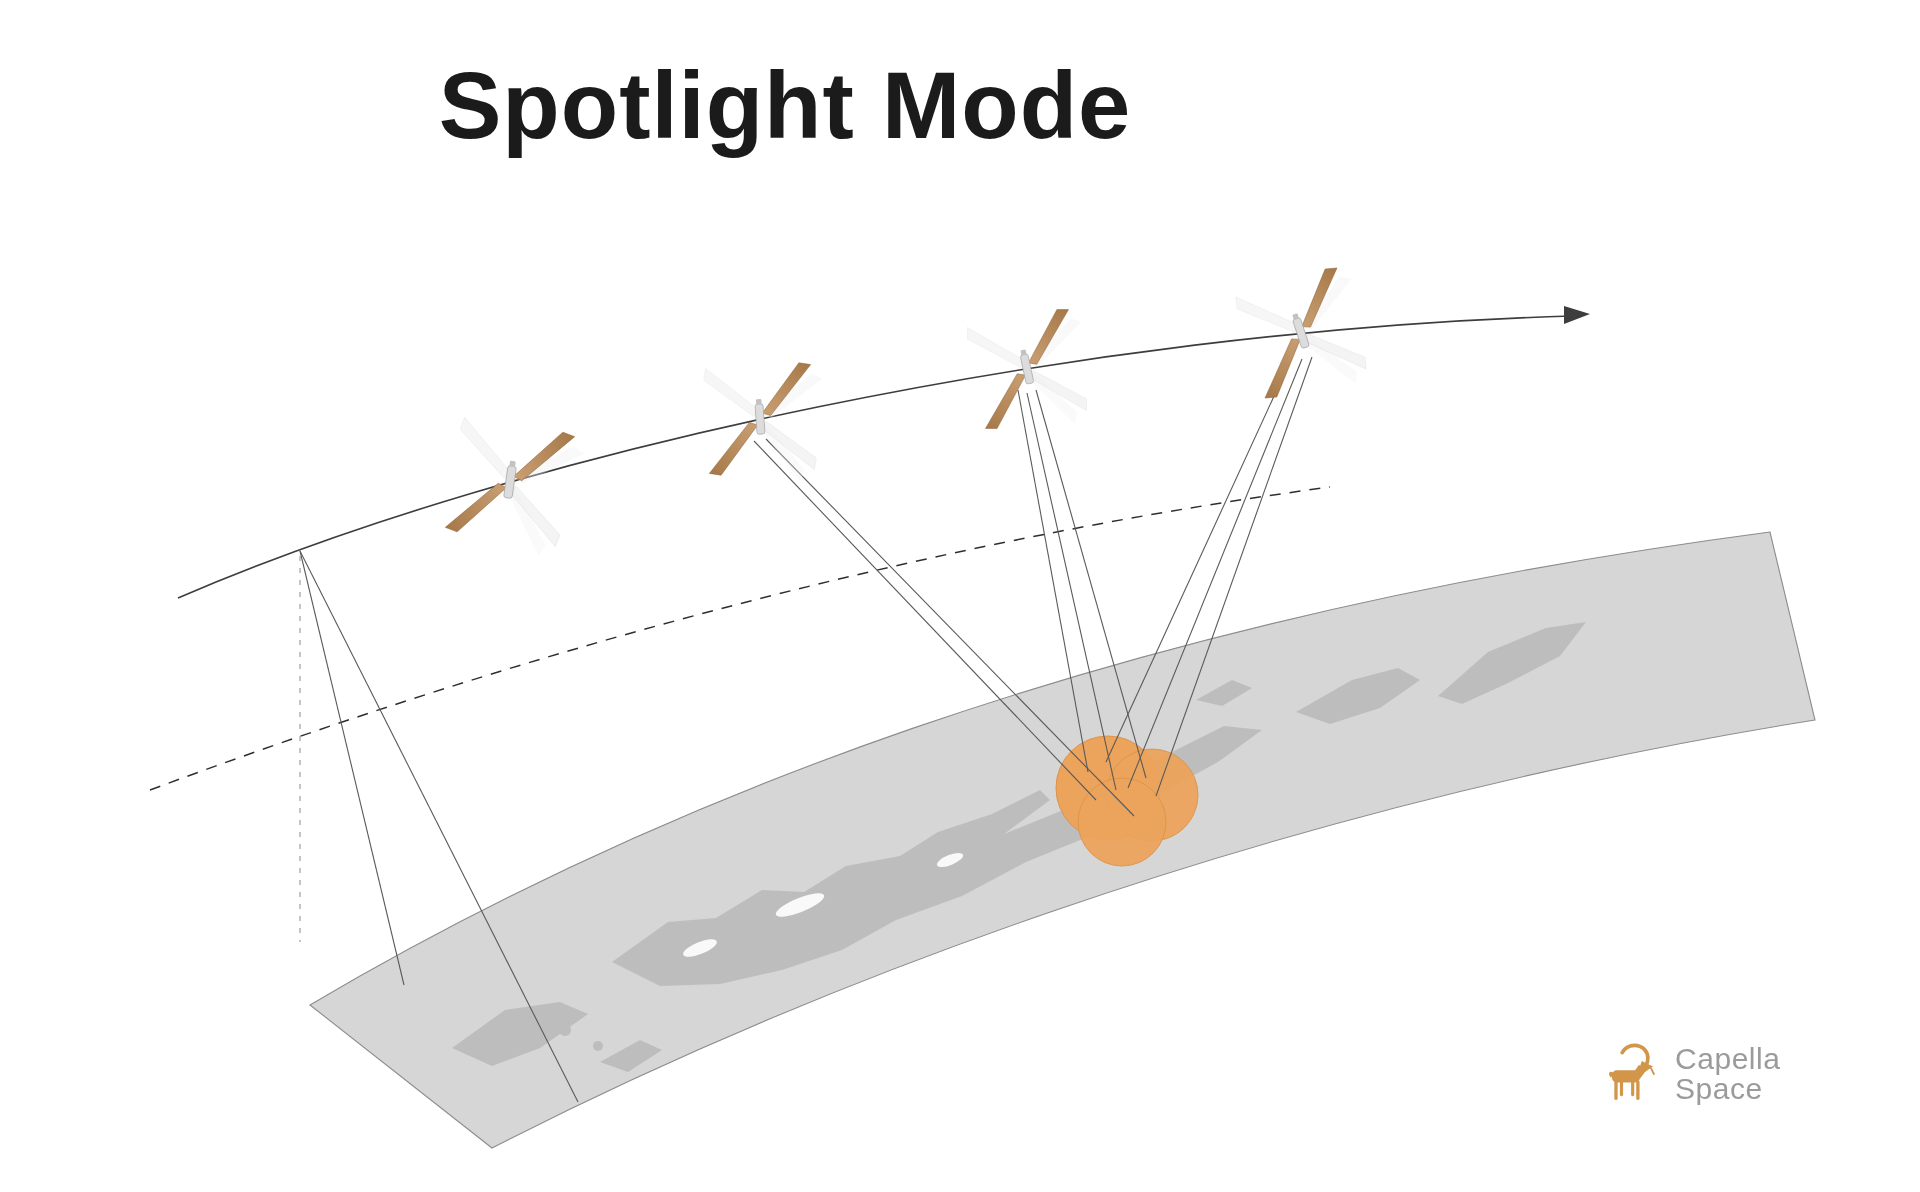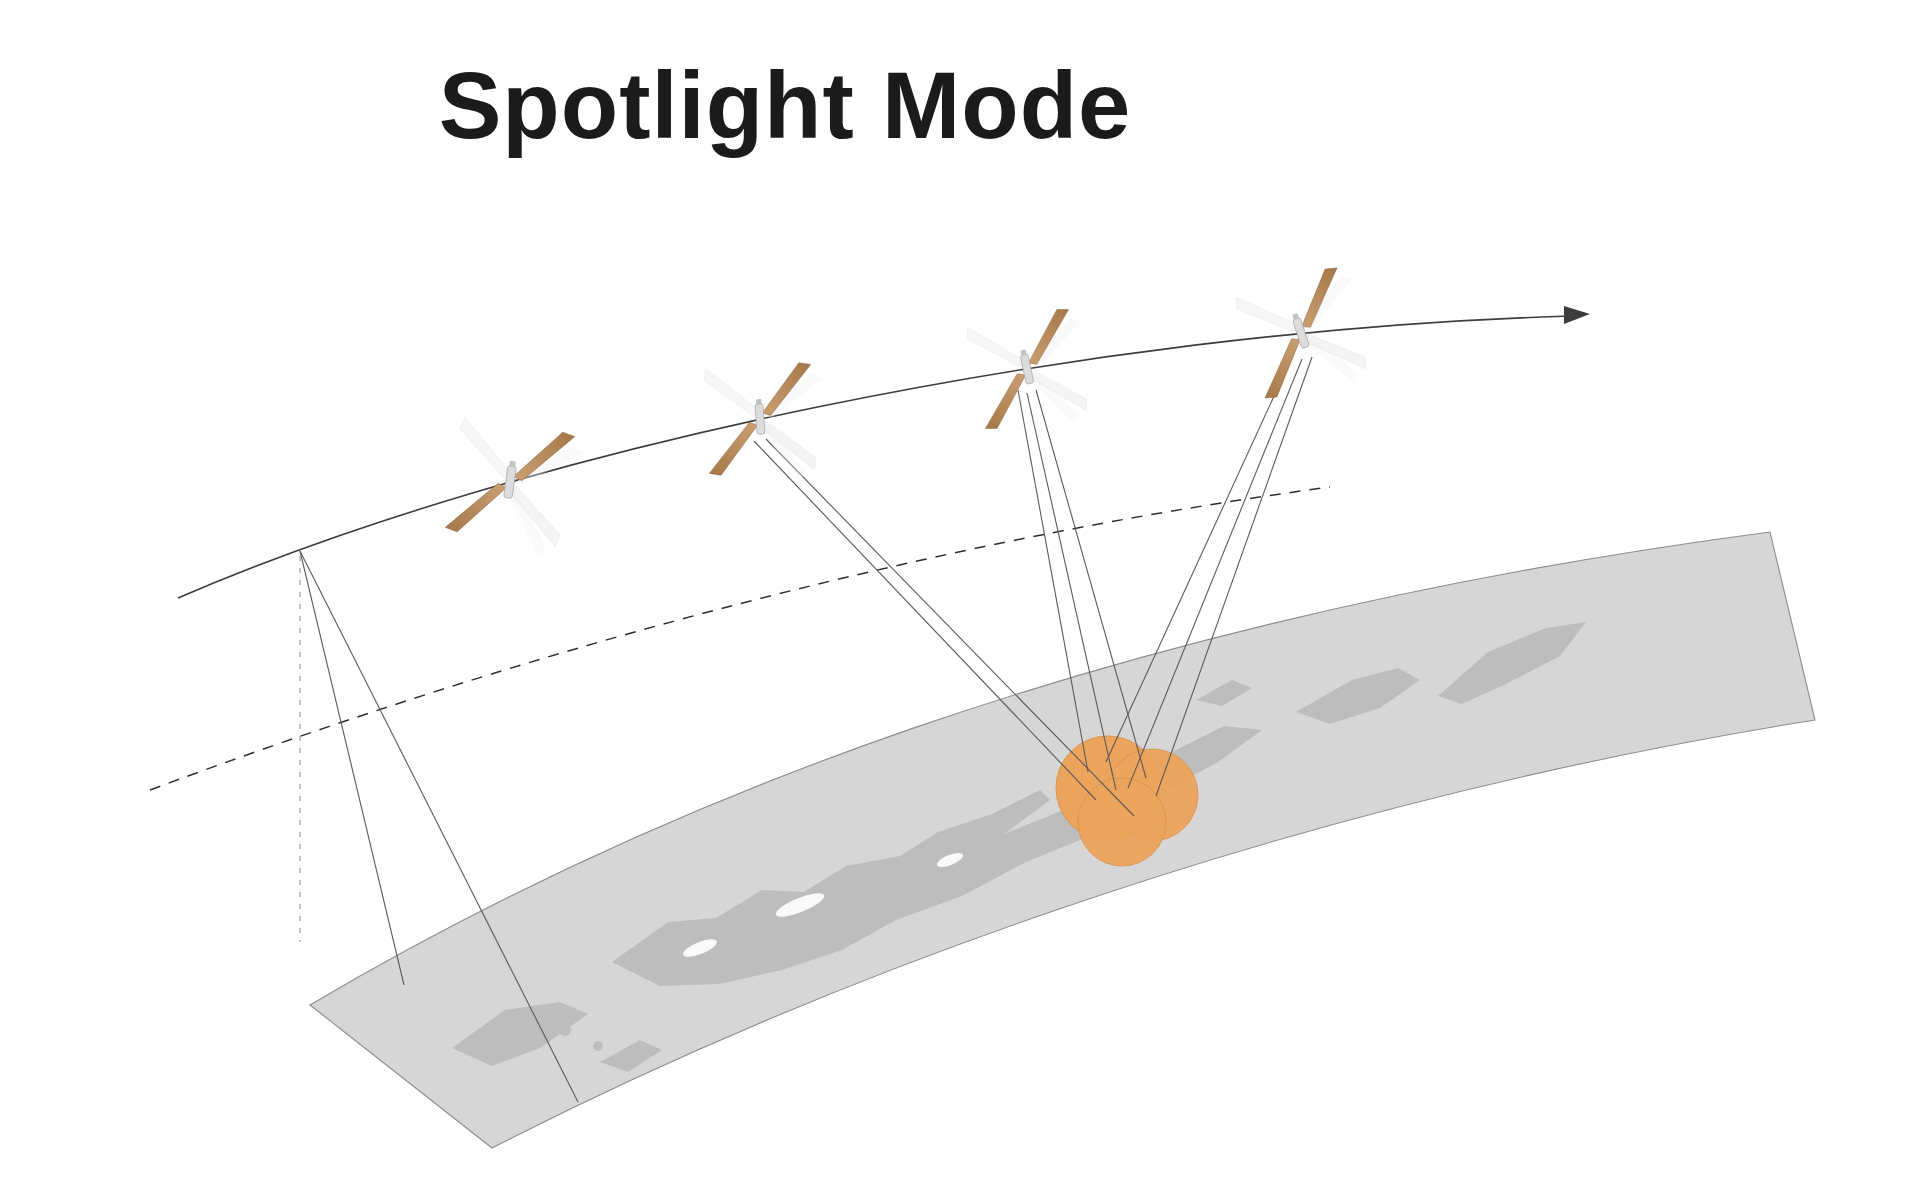--- a/index.html
+++ b/index.html
@@ -93,14 +93,31 @@
     </g>
 
     <use href="#sat" transform="translate(510 482) scale(0.85) rotate(8)"></use>
     <use href="#sat" transform="translate(760 419) scale(0.8) rotate(-4)"></use>
     <use href="#sat" transform="translate(1027 369) scale(0.78) rotate(-12)"></use>
     <use href="#sat" transform="translate(1301 333) scale(0.8) rotate(-18)"></use>
   </svg>
 
   <h1 class="title">Spotlight Mode</h1>
 
+  <div class="logo">
+    <svg width="72" height="72" viewBox="0 0 72 72" aria-hidden="true">
+      <g fill="var(--logo-icon,#D2964B)" stroke="none">
+        <path d="M52 26 C60 6 34 -2 26 13" fill="none" stroke="var(--logo-icon,#D2964B)" stroke-width="4" stroke-linecap="round"></path>
+        <polygon points="47,22 59,28 50,34 44,31"></polygon>
+        <path d="M57 30 L60 36" fill="none" stroke="var(--logo-icon,#D2964B)" stroke-width="2" stroke-linecap="round"></path>
+        <polygon points="44,26 51,33 45,41 37,36"></polygon>
+        <rect x="15" y="32" width="30" height="13" rx="5"></rect>
+        <path d="M17 35 C12 31 10 36 14 40 Z"></path>
+        <rect x="17.5" y="43" width="3.6" height="21" rx="1.6"></rect>
+        <rect x="23.5" y="43" width="3.4" height="17" rx="1.6"></rect>
+        <rect x="35.5" y="43" width="3.4" height="17" rx="1.6"></rect>
+        <rect x="41" y="43" width="3.6" height="21" rx="1.6"></rect>
+      </g>
+    </svg>
+    <span class="logo-text">Capella Space</span>
+  </div>
 
 </div>
 
 </body></html>

